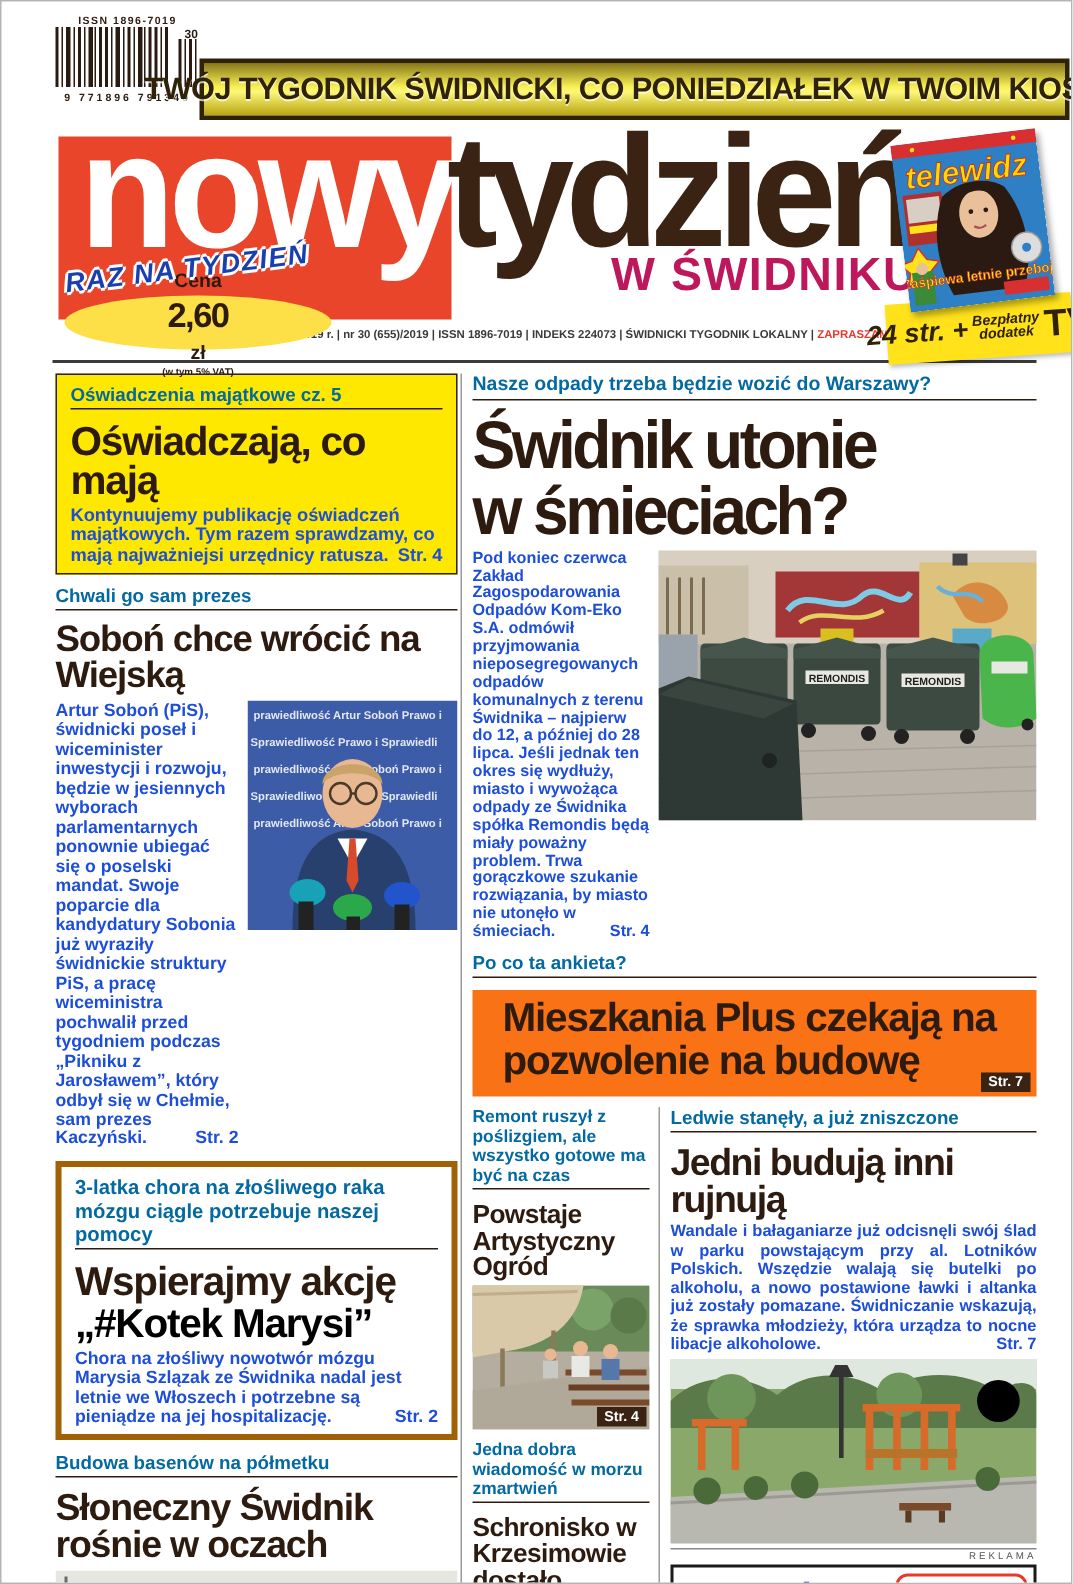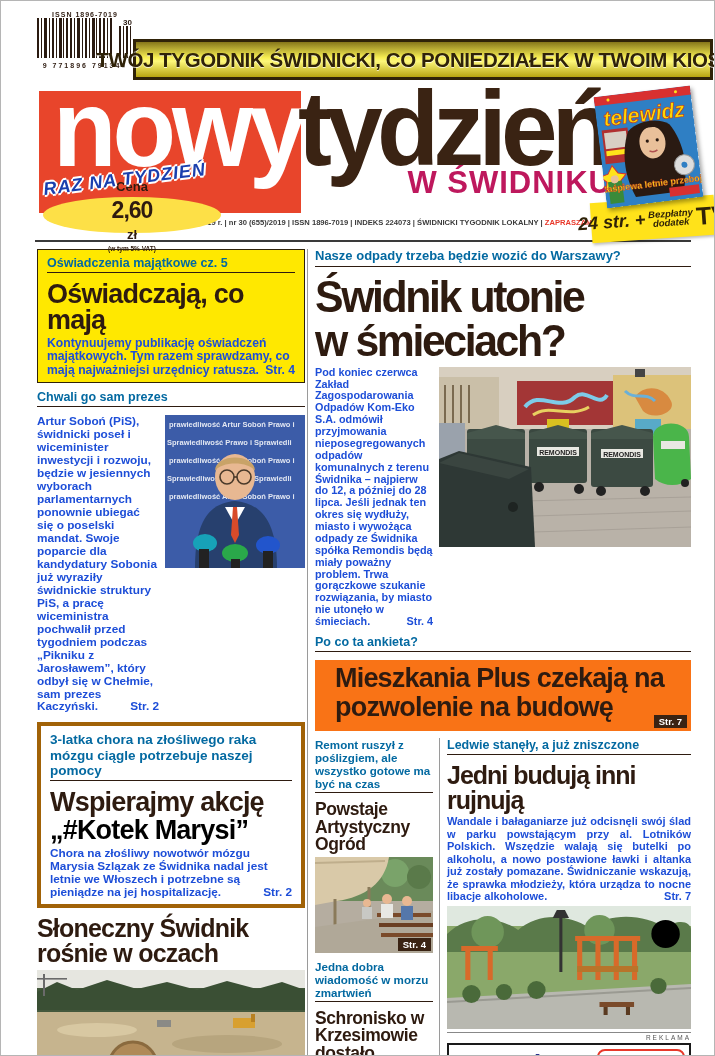--- a/index.html
+++ b/index.html
@@ -231,20 +231,21 @@
       <div class="kicker">Oświadczenia majątkowe cz. 5</div>
       <div class="hl">Oświadczają, co mają</div>
       <div class="body">
         <span>Kontynuujemy publikację oświadczeń majątkowych. Tym razem sprawdzamy, co mają najważniejsi urzędnicy ratusza.</span>
         <span class="pref">Str. 4</span>
       </div>
     </div>
 
     <div class="sobon">
       <div class="kicker">Chwali go sam prezes</div>
+      <div class="hl">Soboń chce wrócić na Wiejską</div>
       <div class="sobon-row">
         <div class="body">
           <span>Artur Soboń (PiS), świdnicki poseł i wiceminister inwestycji i rozwoju, będzie w jesiennych wyborach parlamentarnych ponownie ubiegać się o poselski mandat. Swoje poparcie dla kandydatury Sobonia już wyraziły świdnickie struktury PiS, a pracę wiceministra pochwalił przed tygodniem podczas „Pikniku z Jarosławem”, który odbył się w Chełmie, sam prezes Kaczyński.</span>
           <span class="pref">Str. 2</span>
         </div>
         <div class="sobon-photo">
           <svg class="svg-photo" viewBox="0 0 140 153" preserveAspectRatio="none">
             <rect width="140" height="153" fill="#3c5ca8"></rect>
             <g fill="#fff" opacity="0.85" font-size="7.5" font-weight="bold">
               <text x="4" y="12">prawiedliwość  Artur Soboń  Prawo i</text>
@@ -278,20 +279,21 @@
       <div class="kicker">3-latka chora na złośliwego raka mózgu ciągle potrzebuje naszej pomocy</div>
       <div class="hl1">Wspierajmy akcję</div>
       <div class="hl2">„#Kotek Marysi”</div>
       <div class="body">
         <span>Chora na złośliwy nowotwór mózgu Marysia Szlązak ze Świdnika nadal jest letnie we Włoszech i potrzebne są pieniądze na jej hospitalizację.</span>
         <span class="pref">Str. 2</span>
       </div>
     </div>
 
     <div class="basen">
+      <div class="kicker">Budowa basenów na półmetku</div>
       <div class="hl">Słoneczny Świdnik rośnie w oczach</div>
       <div class="basen-photo">
         <svg class="svg-photo" viewBox="0 0 268 129" preserveAspectRatio="none">
           <rect width="268" height="129" fill="#e6e6e0"></rect>
           <rect y="18" width="268" height="26" fill="#44583c"></rect>
           <path d="M0 22 L20 12 40 20 70 10 100 19 130 12 160 20 190 11 220 19 245 12 268 20 V40 H0 z" fill="#3a4f34"></path>
           <rect x="6" y="4" width="2" height="22" fill="#6a6a6a"></rect>
             <rect x="0" y="8" width="30" height="1.6" fill="#6a6a6a"></rect>
           <rect y="42" width="268" height="52" fill="#c6b48e"></rect>
           <ellipse cx="60" cy="60" rx="40" ry="7" fill="#d8c8a2"></ellipse>

